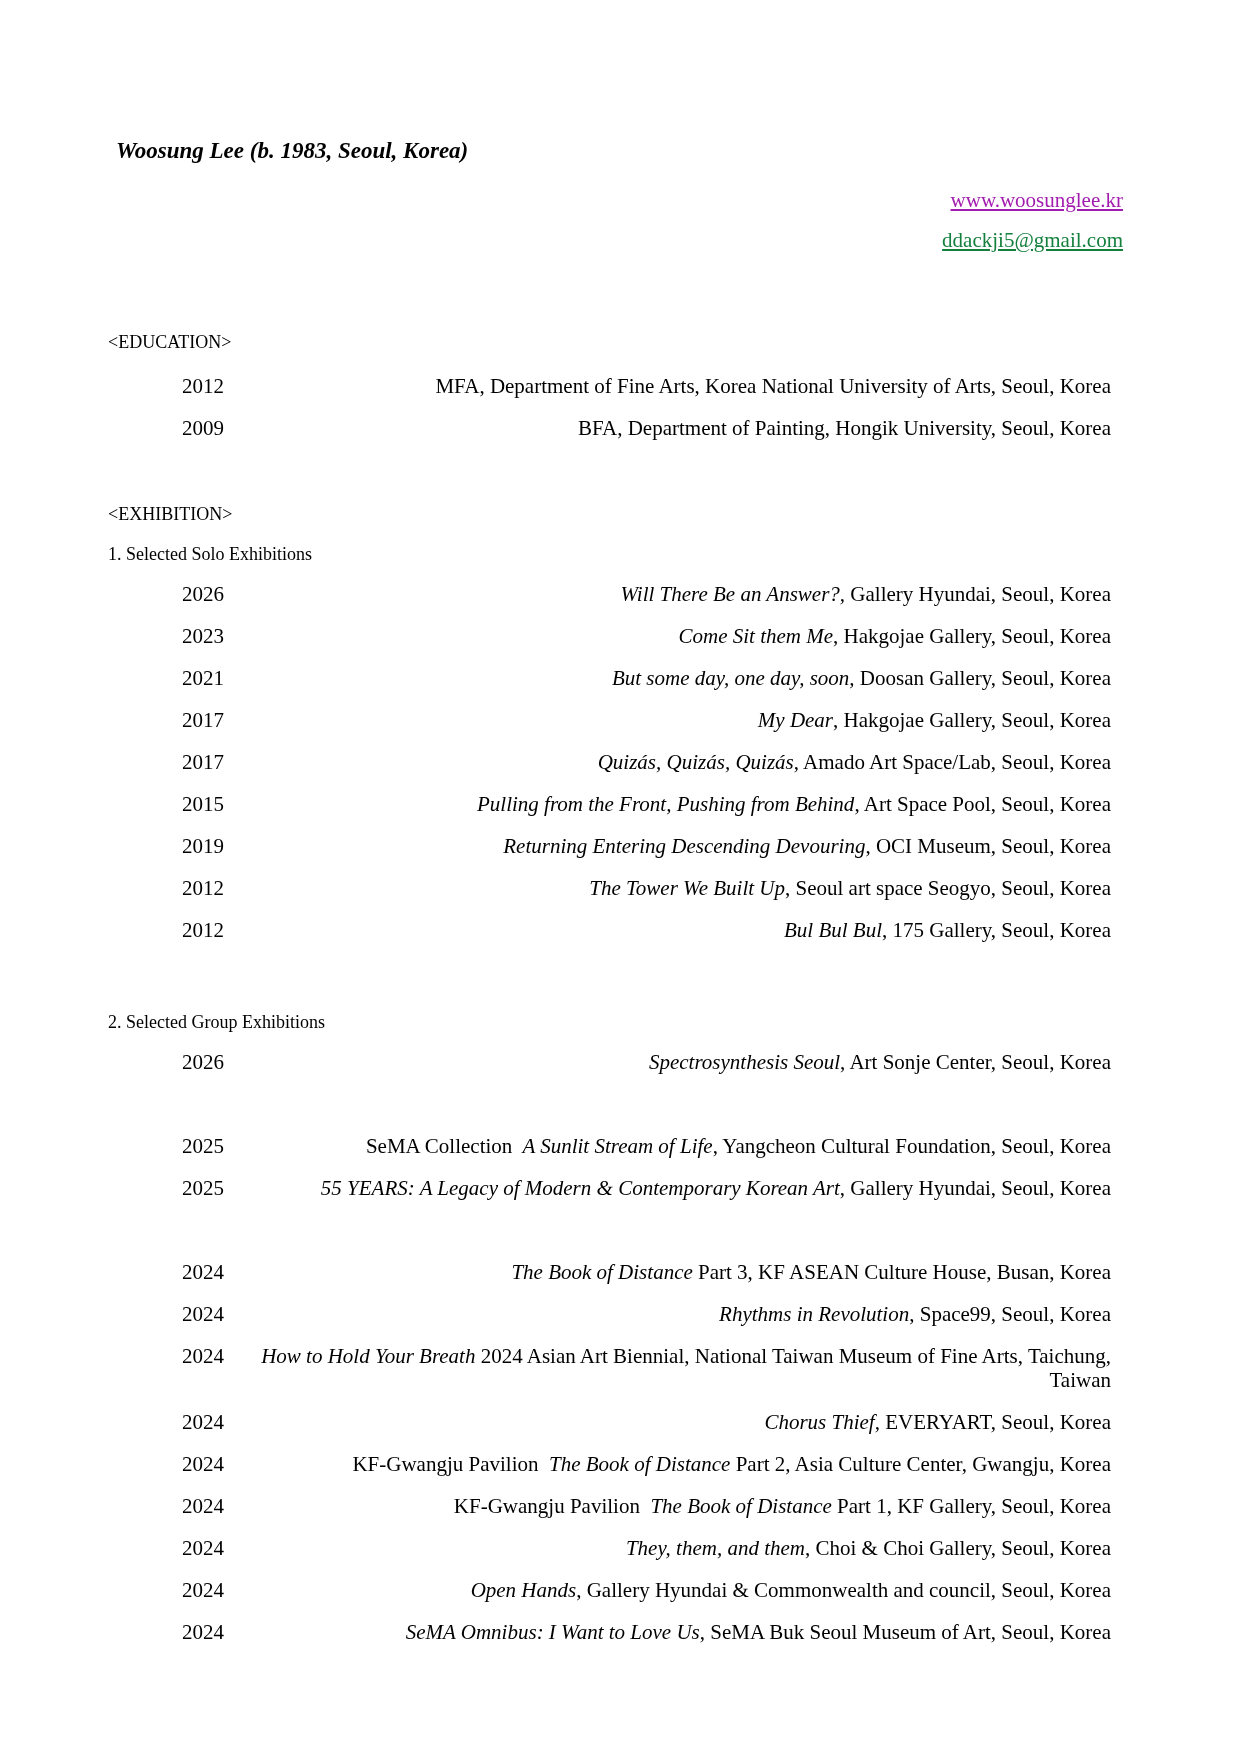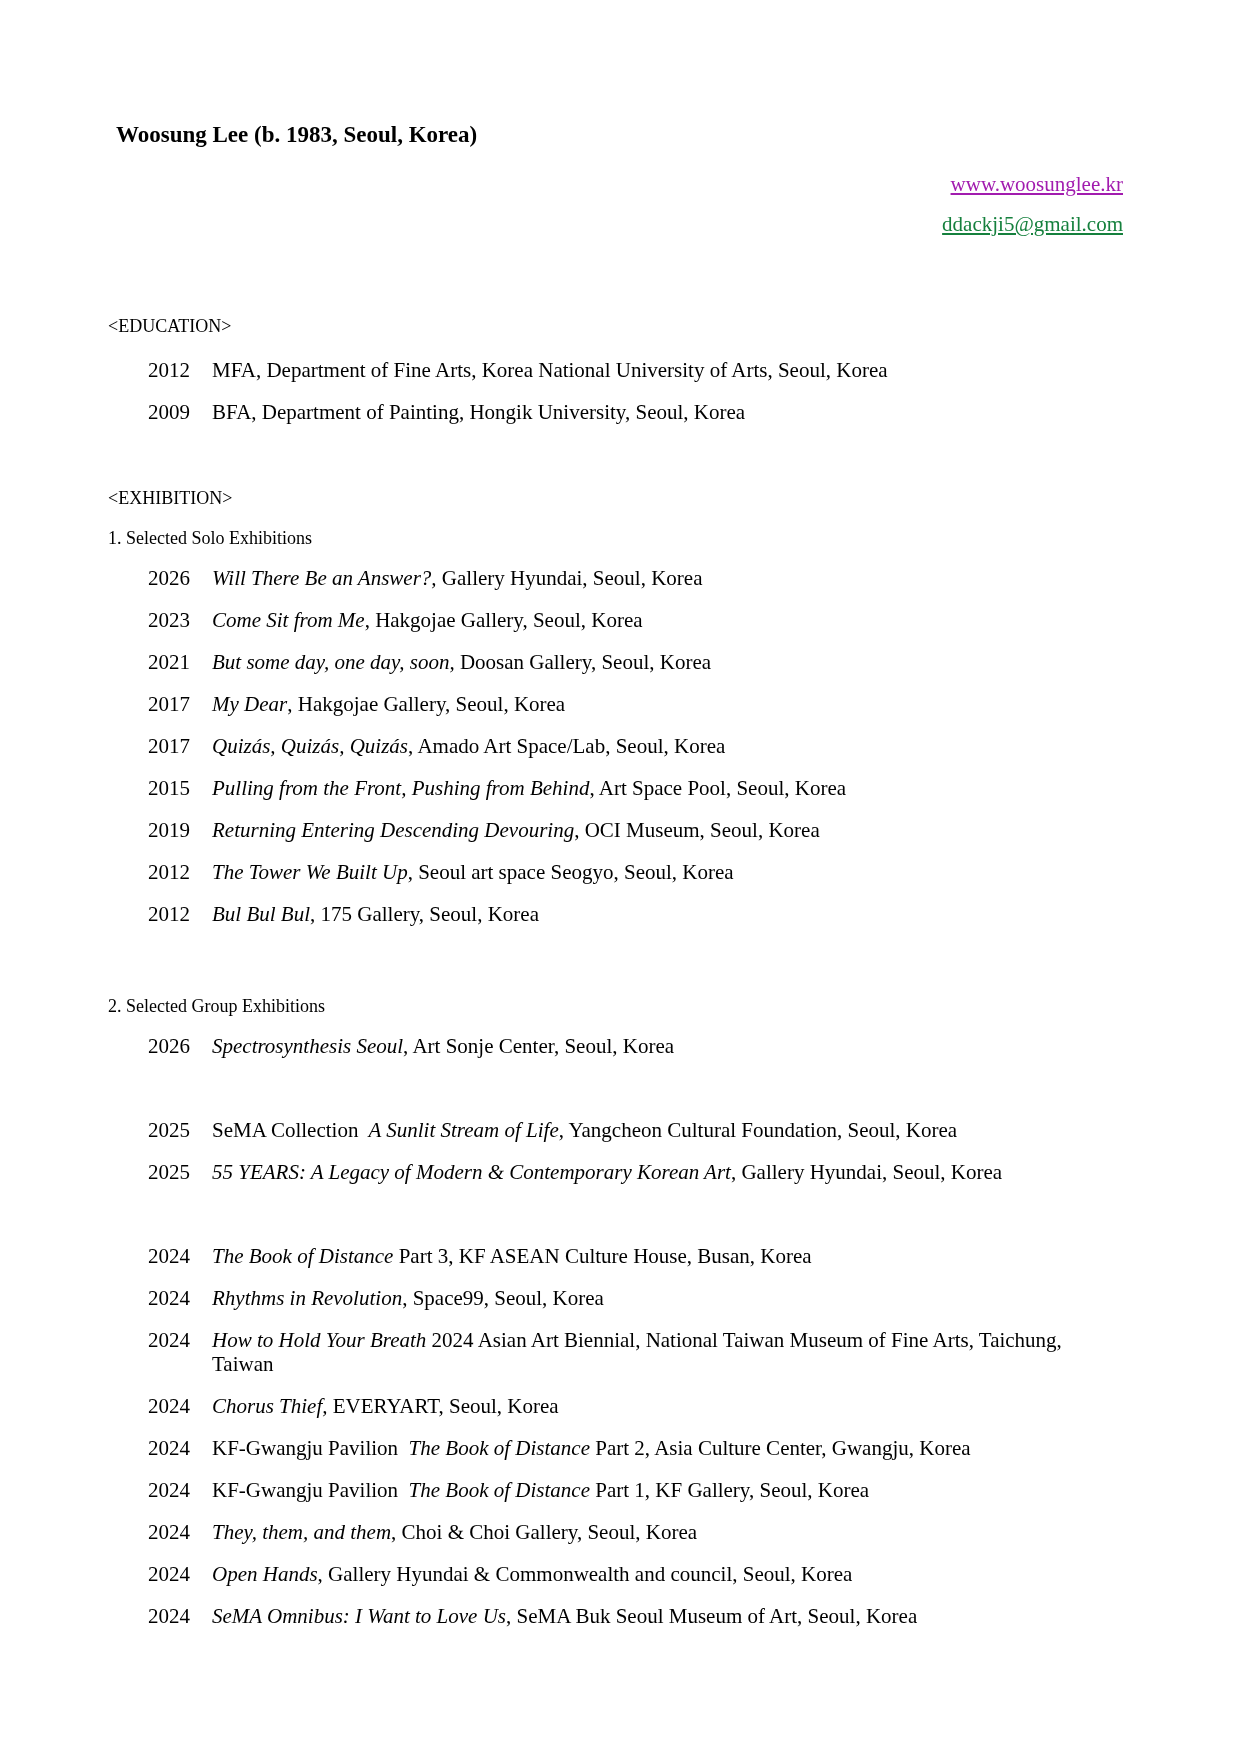--- a/index.html
+++ b/index.html
@@ -16,26 +16,27 @@
   }
   .page {
     box-sizing: border-box;
     width: 1240px;
     height: 1754px;
     padding: 0 117px 0 108px;
     overflow: hidden;
     background: #ffffff;
   }
   .artist-title {
-    margin: 0 0 0 8px;
+    margin: 16px 0 0 8px;
     padding-top: 118px;
     font-size: 23px;
     font-weight: bold;
     line-height: 34px;
     white-space: pre-wrap;
+    font-style: italic;
   }
   .links {
     margin-top: 12px;
     text-align: right;
     line-height: 40px;
   }
   .links a {
     text-decoration: underline;
     cursor: pointer;
   }
@@ -44,21 +45,21 @@
     font-size: 18px;
     font-weight: normal;
     line-height: 24px;
     white-space: pre-wrap;
   }
   #education-heading { margin-top: 70px; }
   #exhibition-heading { margin-top: 62px; }
   #solo-heading { margin-top: 16px; }
   #group-heading { margin-top: 68px; }
 
-  .rows { margin: 0; }
+  .rows { margin: 12px; text-align: right; }
   .row {
     display: flex;
     margin: 18px 0 0 40px;
     line-height: 24px;
   }
   .rows > .row:first-child { margin-top: 16px; }
   #education-rows > .row:first-child { margin-top: 20px; }
   .row.gap-before { margin-top: 60px; }
   .row .year {
     flex: none;
@@ -103,21 +104,21 @@
 
   <div class="section-heading" id="solo-heading">1. Selected Solo Exhibitions</div>
 
   <div class="rows" id="solo-rows">
       <div class="row">
         <span class="year">2026</span>
         <span class="text"><i>Will There Be an Answer?,</i><span> Gallery Hyundai, Seoul, Korea</span></span>
       </div>
       <div class="row">
         <span class="year">2023</span>
-        <span class="text"><i>Come Sit from Me</i><span>, Hakgojae Gallery, Seoul, Korea</span></span>
+        <span class="text"><i>Come Sit them Me</i><span>, Hakgojae Gallery, Seoul, Korea</span></span>
       </div>
       <div class="row">
         <span class="year">2021</span>
         <span class="text"><i>But some day, one day, soon,</i><span> Doosan Gallery, Seoul, Korea</span></span>
       </div>
       <div class="row">
         <span class="year">2017</span>
         <span class="text"><i>My Dear</i><span>, Hakgojae Gallery, Seoul, Korea</span></span>
       </div>
       <div class="row">

